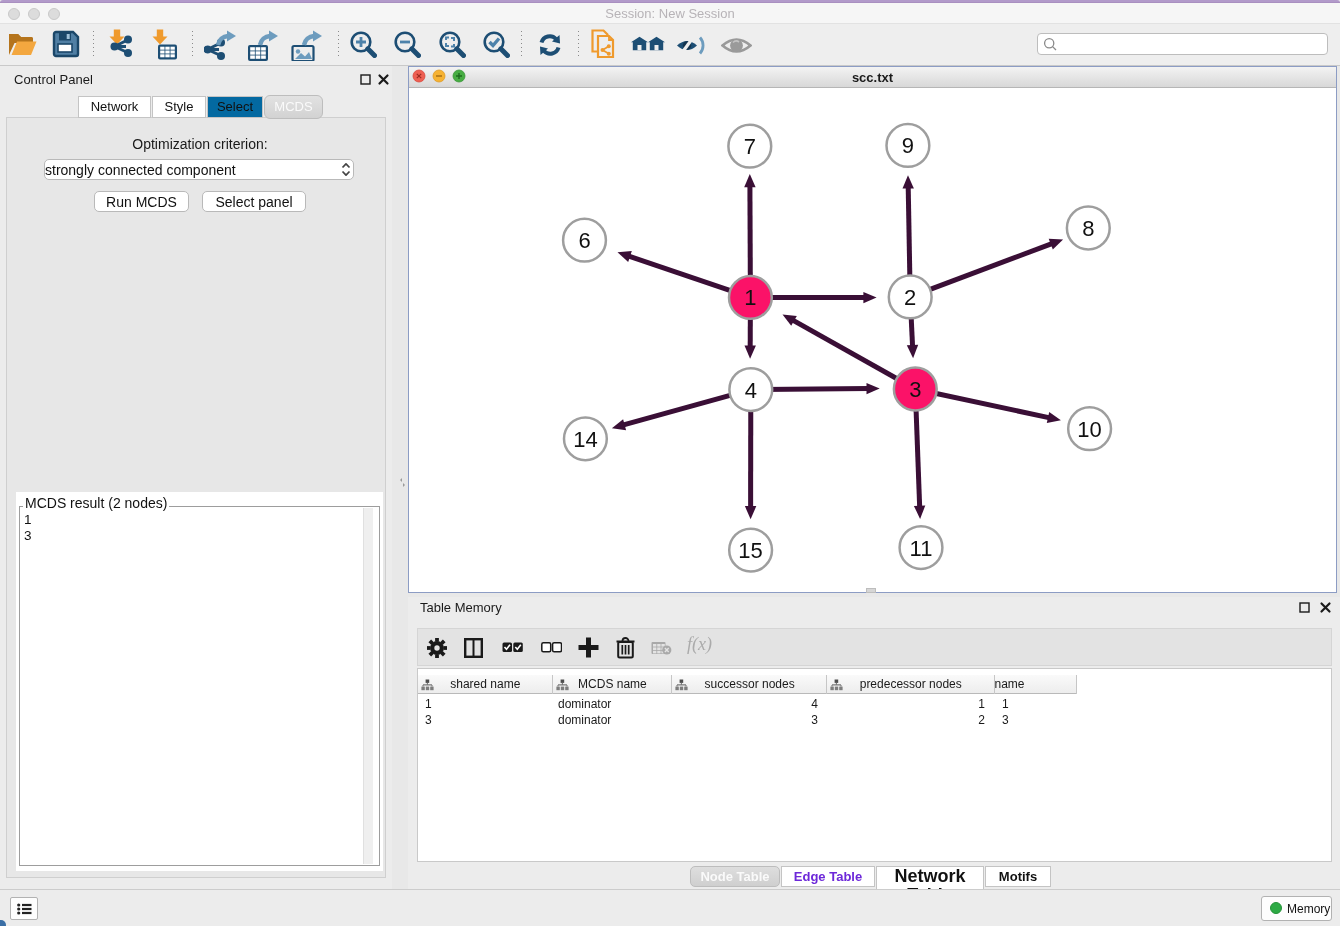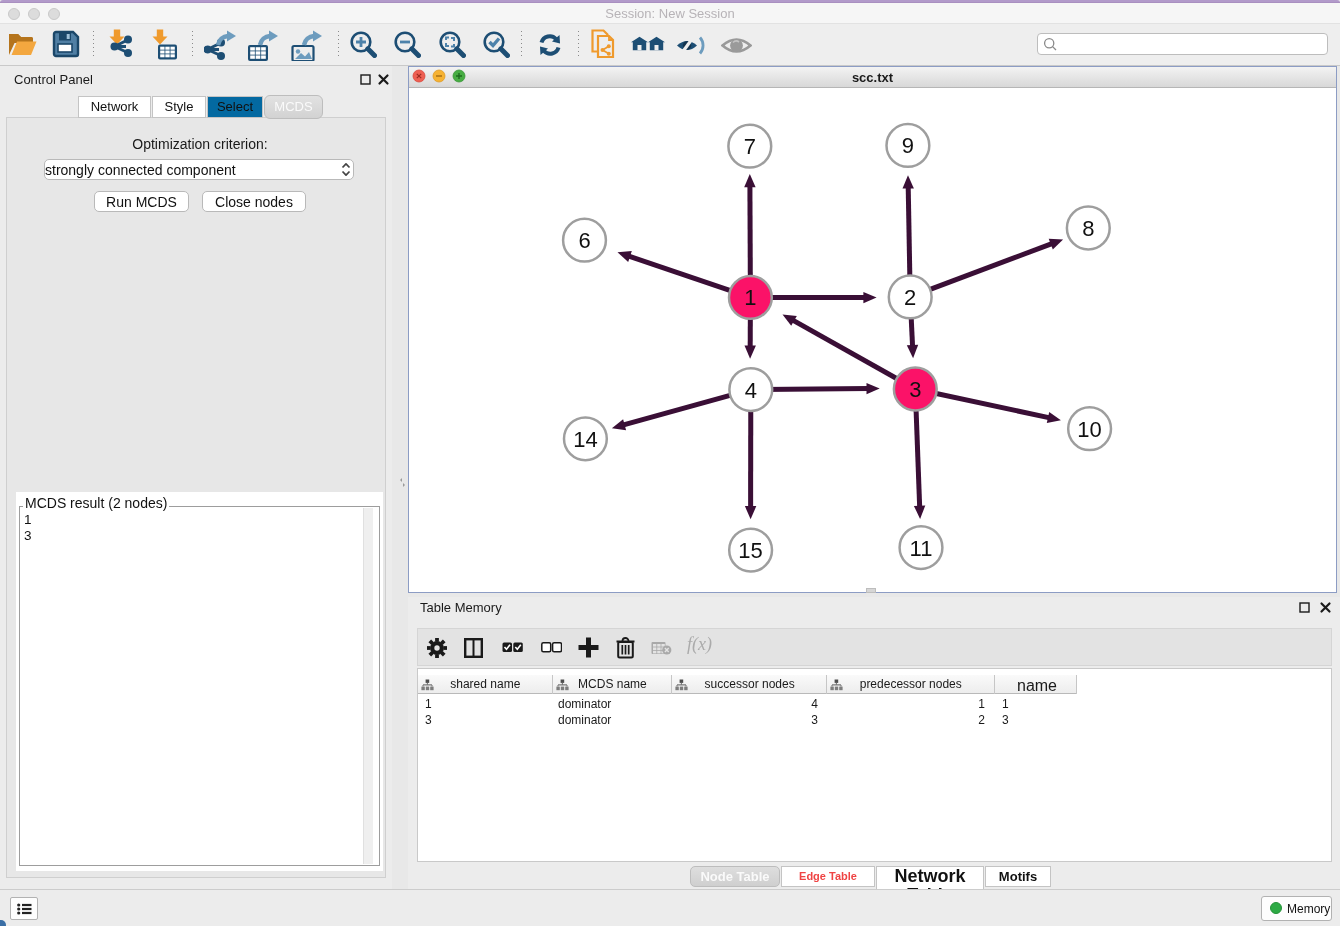--- a/index.html
+++ b/index.html
@@ -172,21 +172,21 @@
 <div class="abs" style="left:207px;top:96px;width:56px;height:22px;background:#0369a1;border:1px solid #c4c4c4;font-size:13px;color:#111;text-align:center;line-height:20px;">Select</div>
 <div class="abs" style="left:264px;top:95px;width:59px;height:24px;background:linear-gradient(#e2e2e2,#d2d2d2);border:1px solid #bdbdbd;border-radius:6px;font-size:13px;color:#fafafa;text-align:center;line-height:22px;">MCDS</div>
 
 <div class="abs" style="left:0;top:136px;width:400px;height:16px;text-align:center;font-size:14px;color:#1a1a1a;">Optimization criterion:</div>
 <div class="abs" style="left:44px;top:159px;width:310px;height:21px;background:#ffffff;border:1px solid #b9b9b9;border-radius:5px;font-size:14px;color:#111;line-height:20px;">strongly connected component</div>
 <svg class="abs" style="left:340px;top:162px;" width="12" height="15" viewBox="0 0 12 15">
   <path d="M2.5,5.5 L6,1.8 L9.5,5.5" fill="none" stroke="#444" stroke-width="1.7" stroke-linejoin="round"></path>
   <path d="M2.5,9.5 L6,13.2 L9.5,9.5" fill="none" stroke="#444" stroke-width="1.7" stroke-linejoin="round"></path>
 </svg>
 <div class="abs" style="left:94px;top:191px;width:95px;height:21px;background:#ffffff;border:1px solid #b9b9b9;border-radius:5px;font-size:14px;color:#111;text-align:center;line-height:20px;">Run MCDS</div>
-<div class="abs" style="left:202px;top:191px;width:104px;height:21px;background:#ffffff;border:1px solid #b9b9b9;border-radius:5px;font-size:14px;color:#111;text-align:center;line-height:20px;">Close nodes</div>
+<div class="abs" style="left:202px;top:191px;width:104px;height:21px;background:#ffffff;border:1px solid #b9b9b9;border-radius:5px;font-size:14px;color:#111;text-align:center;line-height:20px;">Select panel</div>
 
 <div class="abs" style="left:16px;top:492px;width:367px;height:379px;background:#ffffff;"></div>
 <div class="abs" style="left:19px;top:506px;width:361px;height:360px;border:1px solid #9d9d9d;"></div>
 <div class="abs" style="left:363px;top:508px;width:10px;height:356px;background:#efefef;border-left:1px solid #e0e0e0;"></div>
 <div class="abs" style="left:23px;top:495px;background:#ffffff;padding:0 2px;font-size:14px;color:#111;">MCDS result (2 nodes)</div>
 <div class="abs" style="left:24px;top:512px;font-size:13.5px;color:#111;line-height:16px;">1<br>3</div>
 
 <div class="abs" style="left:399px;top:477px;width:7px;height:11px;">
 <svg width="7" height="11" viewBox="0 0 7 11">
       <path d="M1,3 L3,1 L3,5 Z M4,6 L6,8 L4,10 Z" fill="#9a9a9a"></path>
@@ -375,34 +375,34 @@
 <div class="abs" style="left:830px;top:679px;">
     <svg width="13" height="12" viewBox="0 0 13 12">
       <rect x="4.6" y="0.5" width="3.6" height="3.4" fill="#4e4e4e"></rect>
       <path d="M6.4,3.9 v2 M2,5.9 h9 M2,5.9 v1.6 M11,5.9 v1.6" stroke="#787878" stroke-width="1.1" fill="none"></path>
       <rect x="0.4" y="7.6" width="3.4" height="3.6" fill="#7d7d7d"></rect>
       <rect x="4.8" y="7.6" width="3.4" height="3.6" fill="#7d7d7d"></rect>
       <rect x="9.2" y="7.6" width="3.4" height="3.6" fill="#7d7d7d"></rect>
     </svg>
   </div>
 <div class="abs" style="left:994.5px;top:675px;width:82.5px;height:19px;border-right:1px solid #c6c6c6;"></div>
-<div class="abs" style="left:994.5px;top:677px;width:85px;height:15px;text-align:center;font-size:16px;color:#1a1a1a;">name</div>
+<div class="abs" style="left:994.5px;top:677px;width:85px;height:15px;text-align:left;font-size:12px;color:#1a1a1a;">name</div>
 <div class="abs" style="left:425px;top:697px;font-size:12px;color:#1a1a1a;">1</div>
 <div class="abs" style="left:558px;top:697px;font-size:12px;color:#1a1a1a;">dominator</div>
 <div class="abs" style="left:778px;top:697px;width:40px;text-align:right;font-size:12px;color:#1a1a1a;">4</div>
 <div class="abs" style="left:945px;top:697px;width:40px;text-align:right;font-size:12px;color:#1a1a1a;">1</div>
 <div class="abs" style="left:1002px;top:697px;font-size:12px;color:#1a1a1a;">1</div>
 <div class="abs" style="left:425px;top:713px;font-size:12px;color:#1a1a1a;">3</div>
 <div class="abs" style="left:558px;top:713px;font-size:12px;color:#1a1a1a;">dominator</div>
 <div class="abs" style="left:778px;top:713px;width:40px;text-align:right;font-size:12px;color:#1a1a1a;">3</div>
 <div class="abs" style="left:945px;top:713px;width:40px;text-align:right;font-size:12px;color:#1a1a1a;">2</div>
 <div class="abs" style="left:1002px;top:713px;font-size:12px;color:#1a1a1a;">3</div>
 
 <div class="abs" style="left:690px;top:866px;width:90px;height:21px;background:linear-gradient(#dedede,#cfcfcf);border:1px solid #bdbdbd;border-radius:5px;font-size:13px;font-weight:700;color:#fafafa;text-align:center;line-height:19px;">Node Table</div>
-<div class="abs" style="left:781px;top:866px;width:94px;height:21px;background:#ffffff;border:1px solid #c4c4c4;font-size:11px;font-weight:700;color:#ef4444;text-align:center;line-height:19px;">Edge Table</div>
+<div class="abs" style="left:781px;top:866px;width:94px;height:21px;background:#ffffff;border:1px solid #c4c4c4;font-size:13px;font-weight:700;color:#6d28d9;text-align:center;line-height:19px;">Edge Table</div>
 <div class="abs" style="left:876px;top:866px;width:108px;height:36px;background:#ffffff;border:1px solid #c4c4c4;font-size:18px;font-weight:700;color:#111;text-align:center;line-height:19px;">Network Table</div>
 <div class="abs" style="left:985px;top:866px;width:66px;height:21px;background:#ffffff;border:1px solid #c4c4c4;font-size:13px;font-weight:700;color:#111;text-align:center;line-height:19px;">Motifs</div>
 
 <div class="abs" style="left:0;top:889px;width:1340px;height:37px;background:#ececec;border-top:1px solid #cccccc;"></div>
 <div class="abs" style="left:10px;top:897px;width:28px;height:23px;background:#fdfdfd;border:1px solid #b2b2b2;border-radius:2px;"></div>
 <svg class="abs" style="left:17px;top:903px;" width="15" height="12" viewBox="0 0 15 12">
   <g fill="#222">
       <circle cx="1.7" cy="2" r="1.6"></circle>
       <circle cx="1.7" cy="6" r="1.6"></circle>
       <circle cx="1.7" cy="10" r="1.6"></circle>

